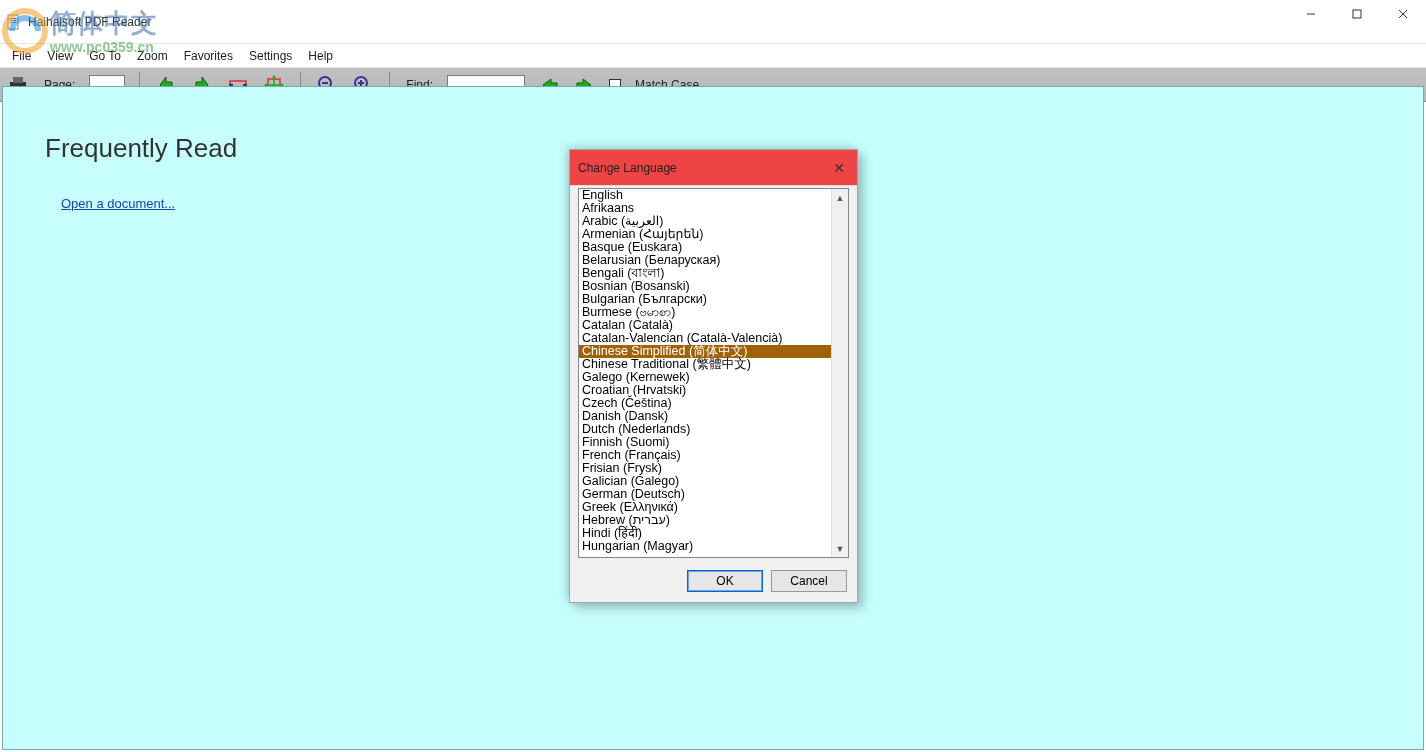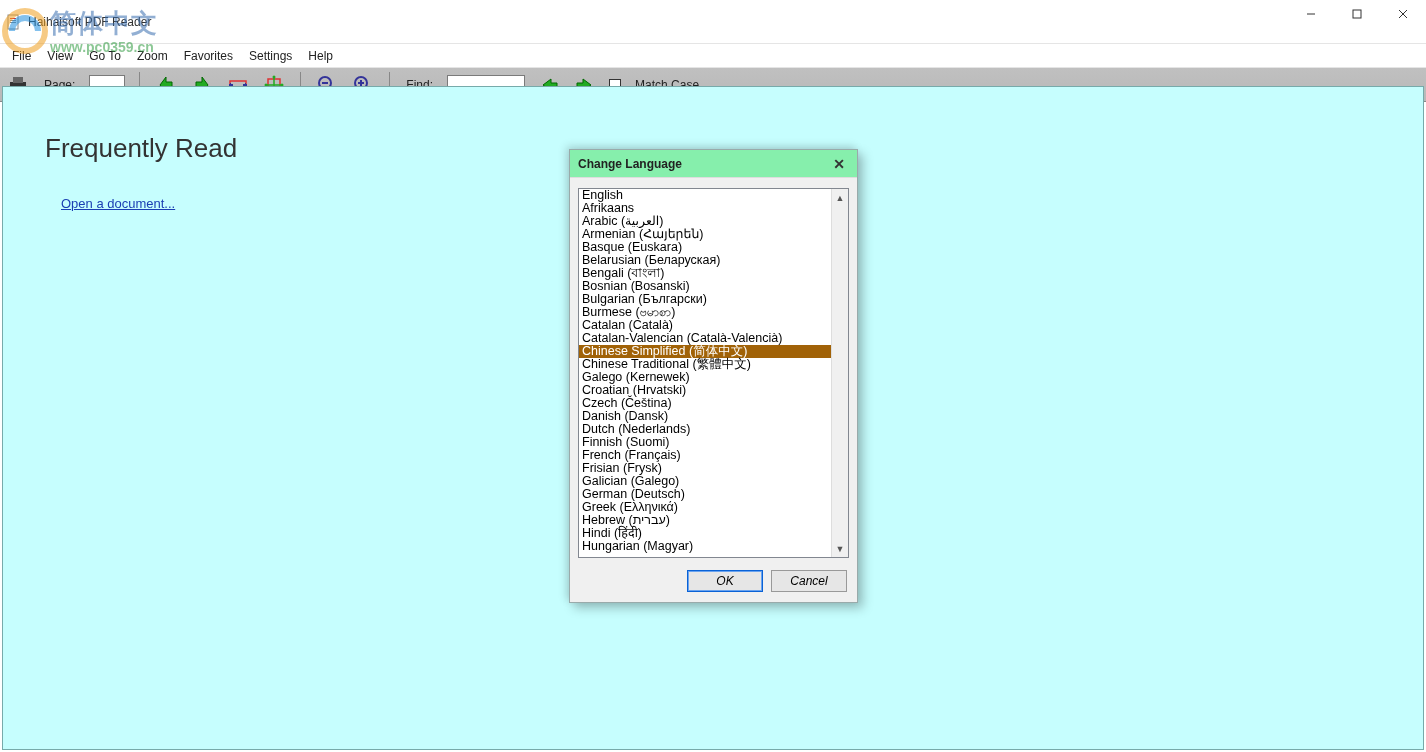--- a/index.html
+++ b/index.html
@@ -26,30 +26,30 @@
 .content { position:absolute; left:2px; right:2px; top:86px; bottom:2px; background:#c6fefe; border:1px solid #7aa;}
 .content .heading { font-size:26px; color:#333; margin:46px 0 0 42px; font-weight:400;}
 .content .link { color:#1a3fb3; text-decoration:underline; margin:32px 0 0 58px; display:inline-block; font-size:13px;}
 
 .watermark { position:absolute; left:0; top:6px; z-index:50; opacity:0.55; pointer-events:none;}
 .watermark .w1 { font-size:26px; font-weight:bold; color:#3a6fb0; letter-spacing:1px;}
 .watermark .w2 { font-size:14px; color:#2f9a3f; font-weight:bold; margin-top:-2px;}
 .watermark .logo-circ { position:absolute; left:2px; top:2px; width:46px; height:46px;}
 
 .dialog-shadow { position:absolute; left:569px; top:149px; width:289px; height:454px; border:1px solid #9aa; box-shadow:5px 5px 10px rgba(0,0,0,0.25), -3px -3px 8px rgba(0,0,0,0.15); background:#f0f0f0; z-index:100;}
-.dialog-title { height:28px; display:flex; align-items:center; background:#86efac; padding:0 8px; border-bottom:1px solid #ddd; font-size:12px; color:#222;font-weight:bold;}
+.dialog-title { height:36px; display:flex; align-items:center; background:#ef4444; padding:0 8px; border-bottom:1px solid #ddd; font-size:12px; color:#222;}
 .dialog-title .x { margin-left:auto; width:20px; text-align:center; font-size:14px; color:#333;}
 .listbox { position:absolute; left:8px; right:8px; top:38px; bottom:44px; border:1px solid #828790; background:#fff; overflow:hidden;}
 .listbox .inner { position:absolute; left:0; top:0; right:17px; bottom:0; overflow:hidden;}
 .listbox .item { font-size:12.5px; line-height:13px; padding:0 3px; color:#000; white-space:nowrap;}
 .listbox .item.sel { background:#a16207; color:#fff;}
 .listbox .scrollbar { position:absolute; right:0; top:0; width:17px; bottom:0; background:#f0f0f0; border-left:1px solid #ddd;}
 .listbox .scrollbar .arr { height:17px; display:flex; align-items:center; justify-content:center; color:#555; font-size:9px;}
 .dialog-buttons { position:absolute; bottom:10px; right:10px; display:flex; gap:8px;}
-.dialog-buttons button { width:76px; height:22px; border:1px solid #999; background:#e6e6e6; font-size:12px;font-style:italic;}
+.dialog-buttons button { width:76px; height:22px; border:1px solid #999; background:#e6e6e6; font-size:12px;}
 .dialog-buttons button.primary { border:1px solid #0a62d6; outline:1px solid #6aa3ef; outline-offset:-2px;}
 </style>
 </head>
 <body>
 
 <div class="watermark">
   <svg class="logo-circ" viewBox="0 0 46 46">
       <circle cx="23" cy="23" r="20" fill="none" stroke="#f0a020" stroke-width="6"></circle>
       <path d="M10 23 A13 13 0 0 1 36 23" fill="none" stroke="#2090e0" stroke-width="6"></path>
     </svg>

